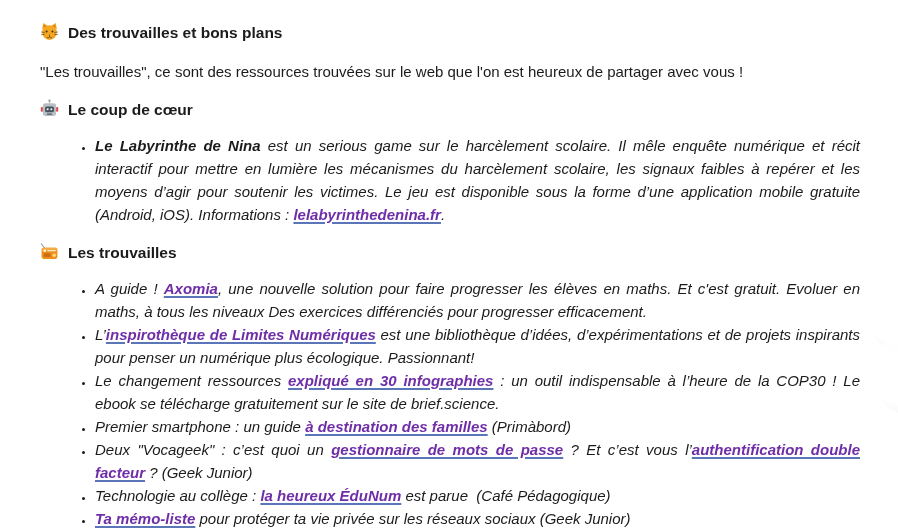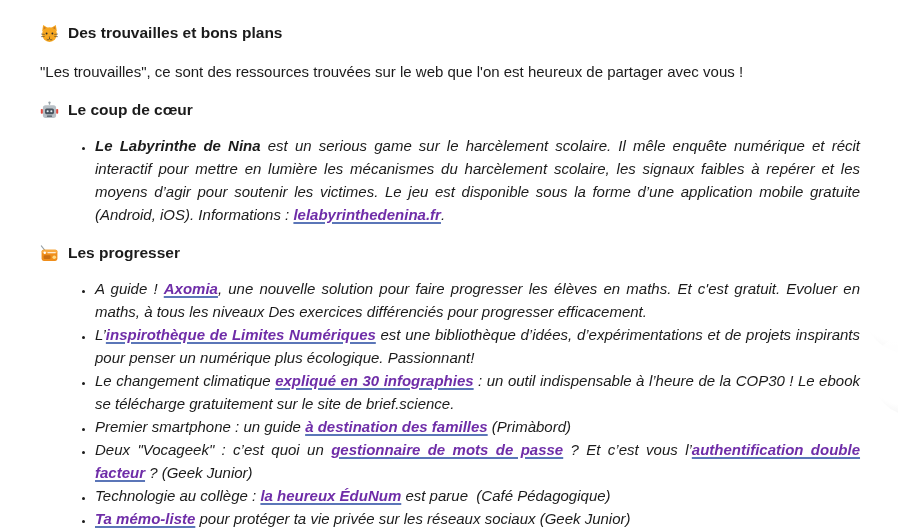--- a/index.html
+++ b/index.html
@@ -10,21 +10,21 @@
   html,body{margin:0;padding:0;background:#ffffff;}
   body{
     width:898px;height:528px;overflow:hidden;position:relative;
     font-family:"Liberation Sans",sans-serif;
     color:var(--body_text);
     -webkit-font-smoothing:antialiased;
   }
   .page{padding:8px 38px 0 40px;}
   .heading{
     font-size:15.5px;font-weight:bold;line-height:22px;
-    display:flex;align-items:center;gap:9px;margin:0;
+    display:flex;gap:9px;margin:0;
   }
   .heading .emoji{flex:0 0 auto;display:inline-flex;}
   .h1{margin:14px 0 0 0;}
   .intro{font-size:15px;line-height:22px;margin:17px 0 0 0;}
   .h2{margin:16px 0 0 0;}
   .h3{margin:16px 0 0 0;}
   ul{margin:13px 0 0 0;padding:0 0 0 55px;list-style:disc;font-style:italic;}
   li{
     font-size:15px;line-height:23px;text-align:justify;
     margin:0;padding:0;max-width:766px;
@@ -100,27 +100,27 @@
       <svg width="19" height="19" viewBox="0 0 36 36">
         <path d="M10 13 L2.5 3.5" stroke="#95a0a6" stroke-width="2" stroke-linecap="round"></path>
         <rect x="3" y="11" width="30" height="21" rx="4" fill="#ef8e1b"></rect>
         <rect x="3" y="11" width="30" height="6" rx="3" fill="#f8a93f"></rect>
         <circle cx="9" cy="16.5" r="2.4" fill="#ffffff"></circle>
         <rect x="14" y="15.5" width="16" height="2" rx="1" fill="#ffffff"></rect>
         <rect x="7" y="21.5" width="13" height="7" rx="2" fill="#c96e12"></rect>
         <circle cx="27" cy="25" r="3.4" fill="#ffd983"></circle>
       </svg>
     </span>
-    <span>Les progresser</span>
+    <span>Les trouvailles</span>
   </h3>
 
   <ul>
     <li><span>A guide ! </span><a href="#" class="lnk">Axomia</a><span>, une nouvelle solution pour faire progresser les élèves en maths. Et c'est gratuit. Evoluer en maths, à tous les niveaux Des exercices différenciés pour progresser efficacement.</span></li>
     <li><span>L’</span><a href="#" class="lnk">inspirothèque de Limites Numériques</a><span> est une bibliothèque d’idées, d’expérimentations et de projets inspirants pour penser un numérique plus écologique. Passionnant!</span></li>
-    <li><span>Le changement climatique </span><a href="#" class="lnk">expliqué en 30 infographies</a><span> : un outil indispensable à l’heure de la COP30 ! Le ebook se télécharge gratuitement sur le site de brief.science.</span></li>
+    <li><span>Le changement ressources </span><a href="#" class="lnk">expliqué en 30 infographies</a><span> : un outil indispensable à l’heure de la COP30 ! Le ebook se télécharge gratuitement sur le site de brief.science.</span></li>
     <li><span>Premier smartphone : un guide </span><a href="#" class="lnk">à destination des familles</a><span> (Primàbord)</span></li>
     <li><span>Deux "Vocageek" : c’est quoi un </span><a href="#" class="lnk">gestionnaire de mots de passe</a><span> ? Et c’est vous l’</span><a href="#" class="lnk">authentification double facteur</a><span> ? (Geek Junior)</span></li>
     <li><span>Technologie au collège : </span><a href="#" class="lnk">la heureux ÉduNum</a><span> est parue&nbsp; (Café Pédagogique)</span></li>
     <li><span></span><a href="#" class="lnk">Ta mémo-liste</a><span> pour protéger ta vie privée sur les réseaux sociaux (Geek Junior)</span></li>
   </ul>
 
 </div>
 
 <div class="deco c1"></div>
 <div class="deco c2"></div>

